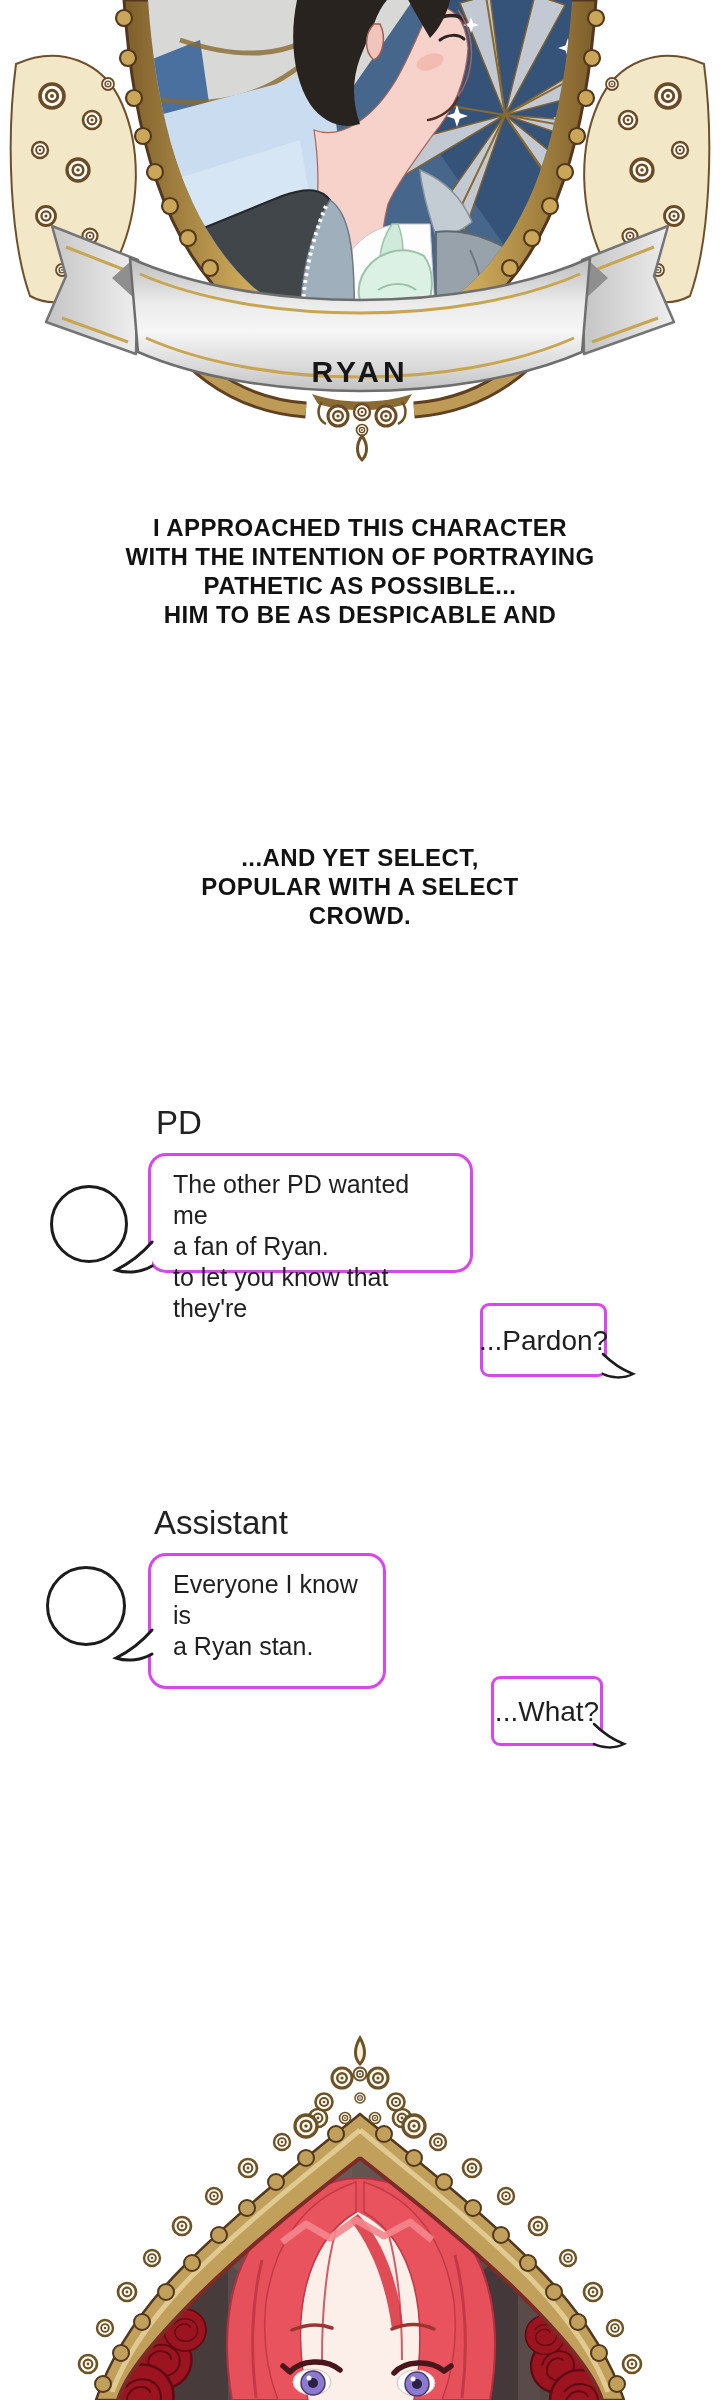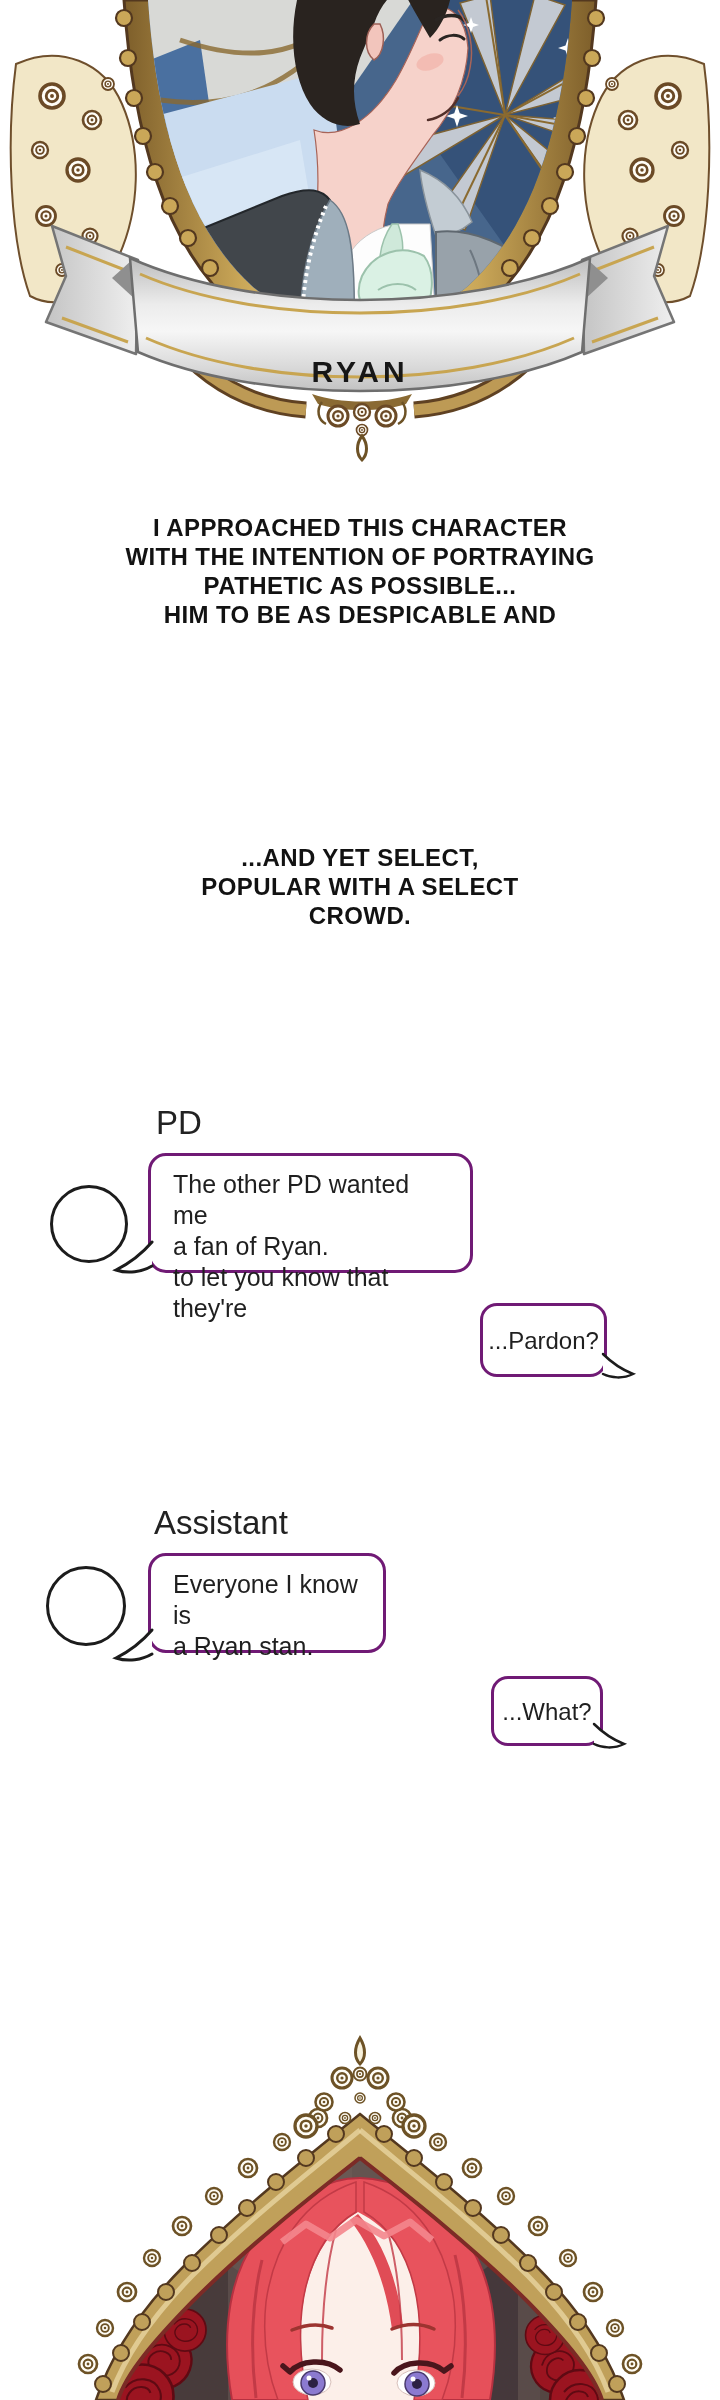--- a/index.html
+++ b/index.html
@@ -5,25 +5,25 @@
   html,body{margin:0;padding:0;background:#ffffff;}
   #page{position:relative;width:720px;height:2400px;overflow:hidden;background:#ffffff;
         font-family:"Liberation Sans", sans-serif;}
   .abs{position:absolute;}
   
   .narration{left:0;width:720px;text-align:center;font-weight:bold;color:#121212;
              font-size:24px;line-height:29px;letter-spacing:.4px;}
   
   .speaker-label{font-weight:normal;color:#222;font-size:33px;line-height:34px;}
   .avatar{border:3px solid #1c1c1c;border-radius:50%;background:#fff;box-sizing:border-box;}
-  .bubble{box-sizing:border-box;background:#fff;border:3px solid #701a75;color:#1f1f1f;
+  .bubble{box-sizing:border-box;background:#fff;border:3px solid #d946ef;color:#1f1f1f;
           font-size:25px;line-height:31px;}
   .bubble.big{border-radius:18px;padding:13px 22px;}
-  .bubble.small{border-radius:17px;display:flex;align-items:center;justify-content:center;
-                font-size:24px;}
+  .bubble.small{border-radius:9px;display:flex;align-items:center;justify-content:center;
+                font-size:28px;}
   .tail{overflow:visible;}
 </style>
 </head>
 <body>
 
 <div id="page">
 
   <svg class="abs" style="left:0;top:0" width="720" height="470" viewBox="0 0 720 470">
     <defs>
       <linearGradient id="gGold" x1="0" y1="0" x2="1" y2="0">
@@ -219,21 +219,21 @@
 
   <div class="abs bubble small" style="left:480px;top:1303px;width:127px;height:74px">
     <span>...Pardon?</span>
   </div>
   <svg class="abs tail" style="left:601px;top:1352px" width="34" height="30">
     <path d="M2,2 C12,12 22,18 32,22 C22,27 10,26 2,22" fill="#ffffff" stroke="#1c1c1c" stroke-width="2.5" stroke-linecap="round"></path>
   </svg>
 
   <div class="abs speaker-label" style="left:154px;top:1506px">Assistant</div>
   <div class="abs avatar" style="left:46px;top:1566px;width:80px;height:80px"></div>
-  <div class="abs bubble big" style="left:148px;top:1553px;width:238px;height:100px">
+  <div class="abs bubble big" style="left:148px;top:1553px;width:238px;height:136px">
     <div>Everyone I know is</div>
     <div>a Ryan stan.</div>
   </div>
   <svg class="abs tail" style="left:114px;top:1628px" width="40" height="36">
     <path d="M38,2 C26,16 14,24 2,30 C14,34 28,32 38,26" fill="#ffffff" stroke="#1c1c1c" stroke-width="3" stroke-linecap="round"></path>
   </svg>
 
   <div class="abs bubble small" style="left:491px;top:1676px;width:112px;height:70px">
     <span>...What?</span>
   </div>

